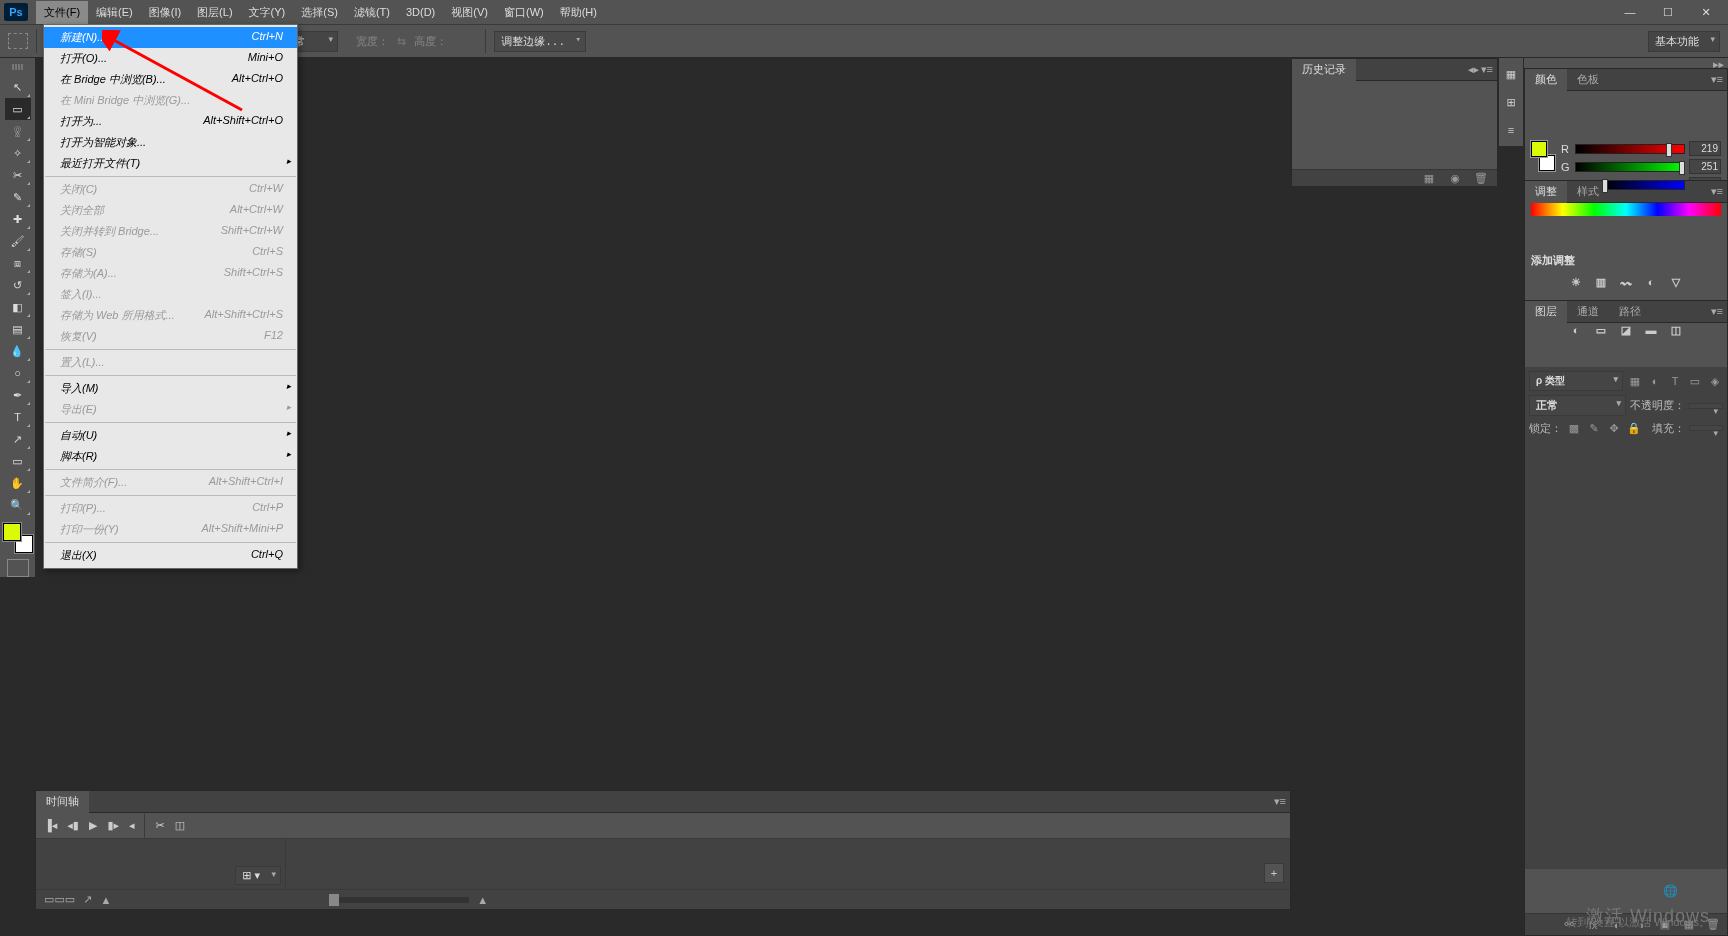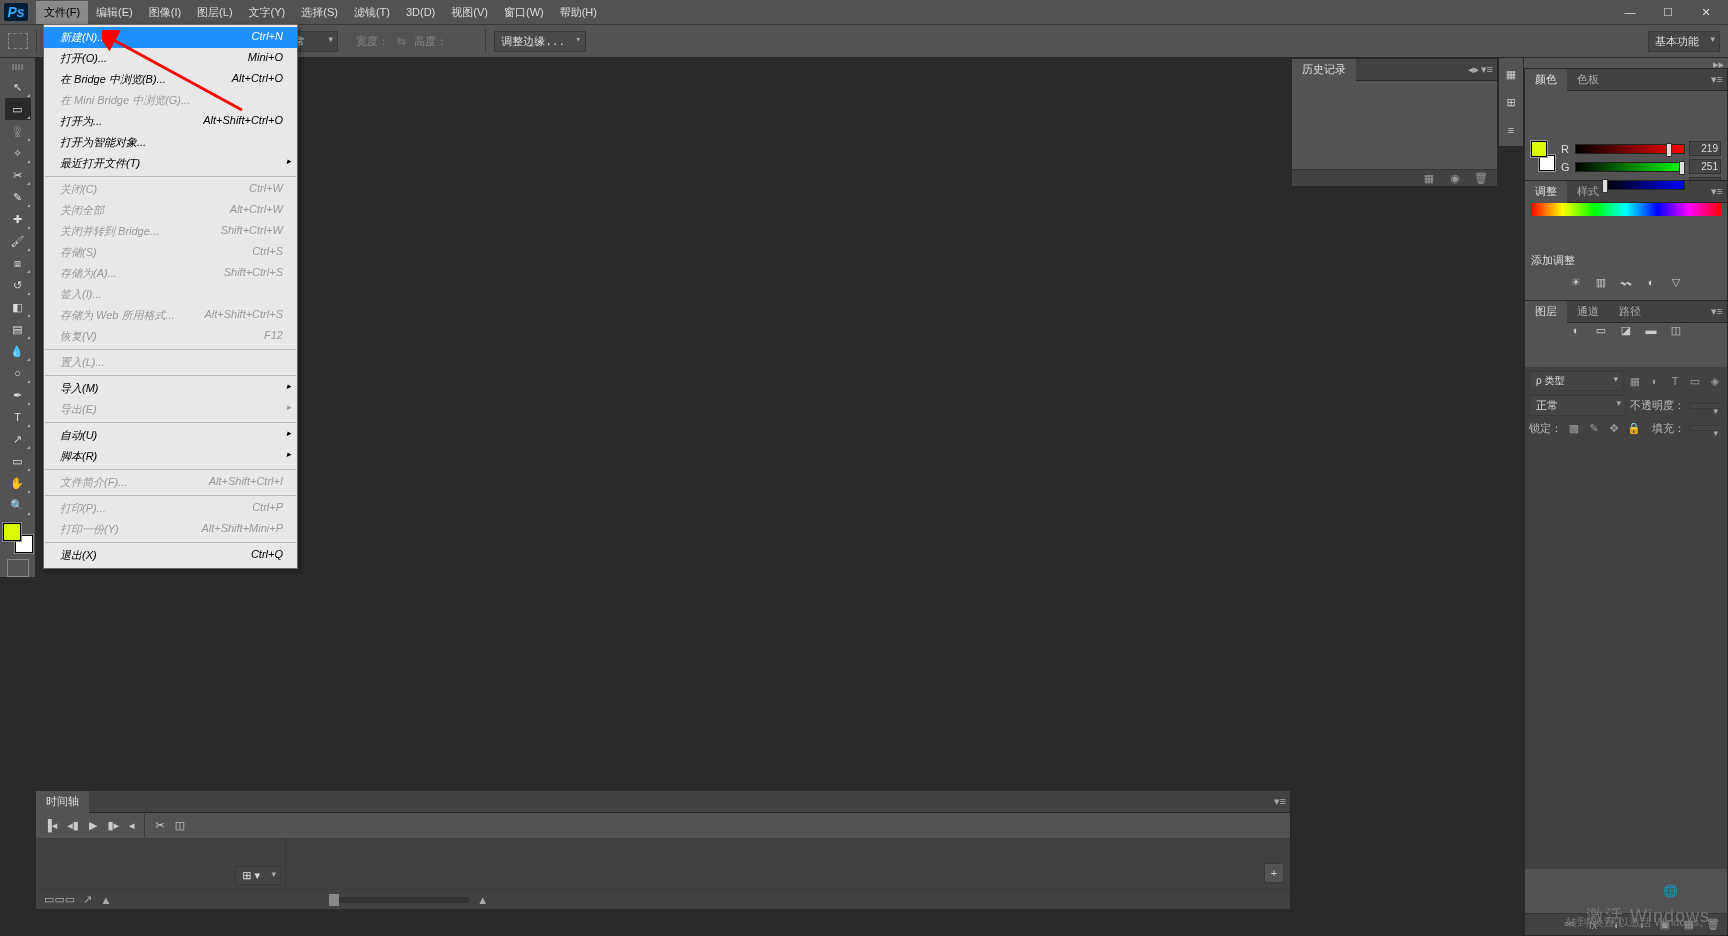--- a/index.html
+++ b/index.html
@@ -1,20 +1,20 @@
 <!DOCTYPE html>
 <html><head>
 <meta charset="utf-8">
 <style>
 * { margin: 0; padding: 0; box-sizing: border-box; font-family: "Microsoft YaHei", Arial, sans-serif; font-size: 11px; user-select: none; }
 body { width: 1728px; height: 936px; background: #2a2a2a; color: #ccc; overflow: hidden; position: relative; }
 
 
 .menubar { height: 24px; background: #535353; display: flex; align-items: center; padding-left: 4px; }
-.ps-logo { width: 24px; height: 18px; background: #001e36; color: #31a8ff; display: flex; align-items: center; justify-content: center; font-weight: bold; font-size: 14px; border-radius: 2px; margin-right: 8px; font-style: italic; }
+.ps-logo { width: 24px; height: 18px; background: #001e36; color: #31a8ff; display: flex; align-items: center; justify-content: center; font-weight: bold; font-size: 11px; border-radius: 2px; margin-right: 8px; }
 .menubar-item { padding: 4px 8px; color: #ddd; cursor: pointer; }
 .menubar-item.active { background: #8a8a8a; color: #000; }
 .window-controls { margin-left: auto; display: flex; gap: 10px; padding-right: 8px; }
 .win-btn { width: 28px; height: 16px; display: flex; align-items: center; justify-content: center; color: #ddd; }
 
 
 .optionsbar { height: 34px; background: #535353; border-top: 1px solid #3a3a3a; border-bottom: 1px solid #282828; display: flex; align-items: center; padding: 0 8px; gap: 8px; position: relative; }
 .opt-icon { width: 22px; height: 22px; display: flex; align-items: center; justify-content: center; color: #ccc; }
 .opt-divider { width: 1px; height: 24px; background: #3a3a3a; }
 .opt-label { color: #bbb; }
@@ -74,29 +74,29 @@
 .slider-r { background: linear-gradient(to right, #000, #f00); }
 .slider-g { background: linear-gradient(to right, #000, #0f0); }
 .slider-b { background: linear-gradient(to right, #000, #00f); }
 .slider-thumb { position: absolute; top: -2px; width: 6px; height: 14px; background: #ddd; border: 1px solid #333; transform: translateX(-3px);}
 .slider-val { width: 32px; background: #454545; border: 1px solid #333; color: #ddd; padding: 1px 2px; text-align: right; font-size: 10px;}
 .warn-icon { color: #ffcc00; font-size: 11px; }
 .cube-icon { width: 10px; height: 10px; background: #dafb05; border: 1px solid #333; }
 .spectrum { height: 18px; background: linear-gradient(to right, #f00, #ff0, #0f0, #0ff, #00f, #f0f, #f00); margin-top: 2px;}
 
 .adjust-panel { height: 120px; }
-.adjust-body { flex:1; background: #535353; padding: 6px;}
+.adjust-body { flex:1; background: #535353; padding: 6px; font-weight: bold;}
 .adjust-title { color: #ddd; margin-bottom: 6px; }
 .adjust-icons { display: flex; justify-content: center; gap: 9px; margin-bottom: 8px; color: #ccc; }
 .adjust-icons span { width: 16px; height: 16px; display: inline-flex; align-items: center; justify-content: center; }
 
 .layers-panel { flex: 1; min-height: 100px; }
 .layers-body { flex:1; background: #424242; padding: 4px; display: flex; flex-direction: column; gap: 4px;}
 .layers-row { display: flex; align-items: center; gap: 4px; }
-.layers-select { flex: 1; }
+.layers-select { flex: 1; font-weight: bold; }
 .icon-btn { width: 16px; height: 16px; color: #999; display: inline-flex; align-items: center; justify-content: center;}
 .lyr-label { color: #bbb; }
 .layers-footer { height: 22px; background: #424242; border-top: 1px solid #353535; display: flex; justify-content: flex-end; gap: 8px; padding-right: 6px; align-items: center; color: #888; }
 
 
 .timeline { position: absolute; left: 35px; right: 437px; bottom: 26px; height: 120px; background: #535353; border: 1px solid #282828; display: flex; flex-direction: column;}
 .timeline .panel-tabbar { background: #424242; }
 .tl-controls { height: 26px; display: flex; align-items: center; gap: 10px; padding: 0 8px; border-bottom: 1px solid #3a3a3a; color: #ccc; }
 .tl-body { flex: 1; background: #424242; display: flex; }
 .tl-left { width: 250px; border-right: 1px solid #3a3a3a; display: flex; align-items: flex-end; justify-content: flex-end; padding: 4px; }

